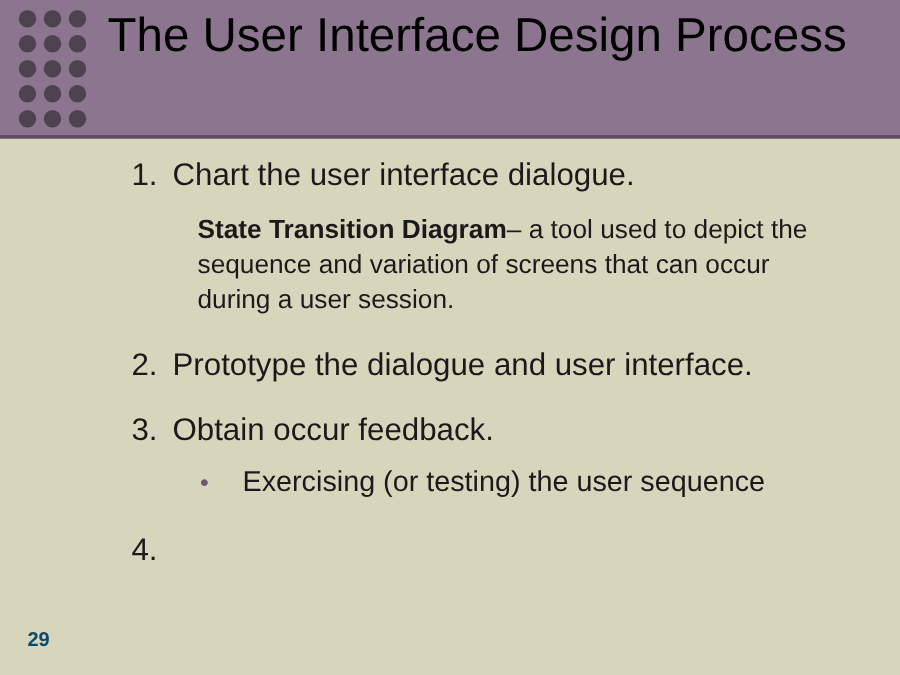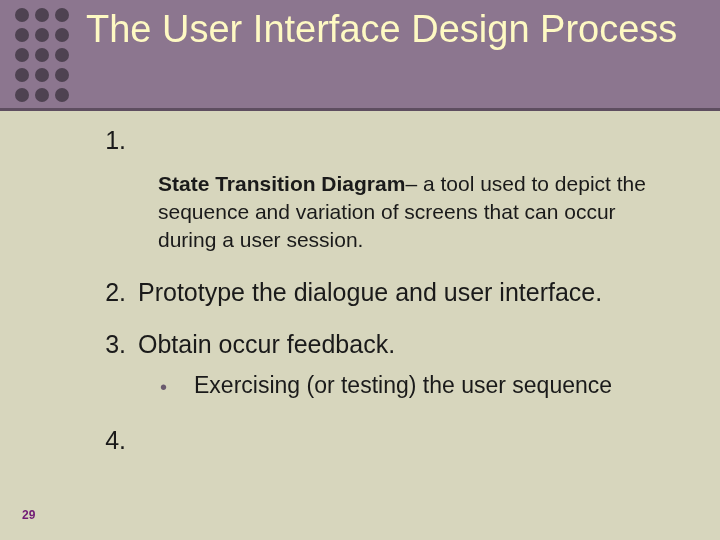--- a/index.html
+++ b/index.html
@@ -25,21 +25,21 @@
     height: 108px;
     background: #8c768f;
     display: flex;
     align-items: center;
   }
   .title-text {
     position: absolute;
     left: 86px;
     top: 0;
     right: 30px;
-    color: #fef9c3;
+    color: #000000;
     font-size: 38px;
     line-height: 46px;
     font-weight: 400;
     padding-top: 6px;
   }
   .title-underline {
     position: absolute;
     left: 0;
     top: 108px;
     width: 100%;
@@ -97,23 +97,23 @@
     text-align: left;
     color: #6a5a6e;
     font-size: 20px;
     padding-top: 2px;
     padding-left: 6px;
   }
   .slide-number {
     position: absolute;
     left: 22px;
     bottom: 18px;
-    font-size: 12px;
+    font-size: 16px;
     font-weight: bold;
-    color: #701a75;
+    color: #0c4a6e;
   }
   .gap { height: 6px; }
 </style>
 </head>
 <body>
 
 <div class="slide">
 
   <div class="title-band">
     <svg class="dots" width="62" height="96" viewBox="0 0 62 96">
@@ -136,20 +136,21 @@
       </g>
     </svg>
     <div class="title-text">The User Interface Design Process</div>
   </div>
   <div class="title-underline"></div>
 
   <div class="content">
 
     <div class="ol-row">
       <div class="ol-num">1.</div>
+      <div>Chart the user interface dialogue.</div>
     </div>
 
     <div class="sub">
       <span class="bold">State Transition Diagram</span><span>– a tool used to depict the sequence and variation of screens that can occur during a user session.</span>
     </div>
 
     <div class="ol-row">
       <div class="ol-num">2.</div>
       <div>Prototype the dialogue and user interface.</div>
     </div>

